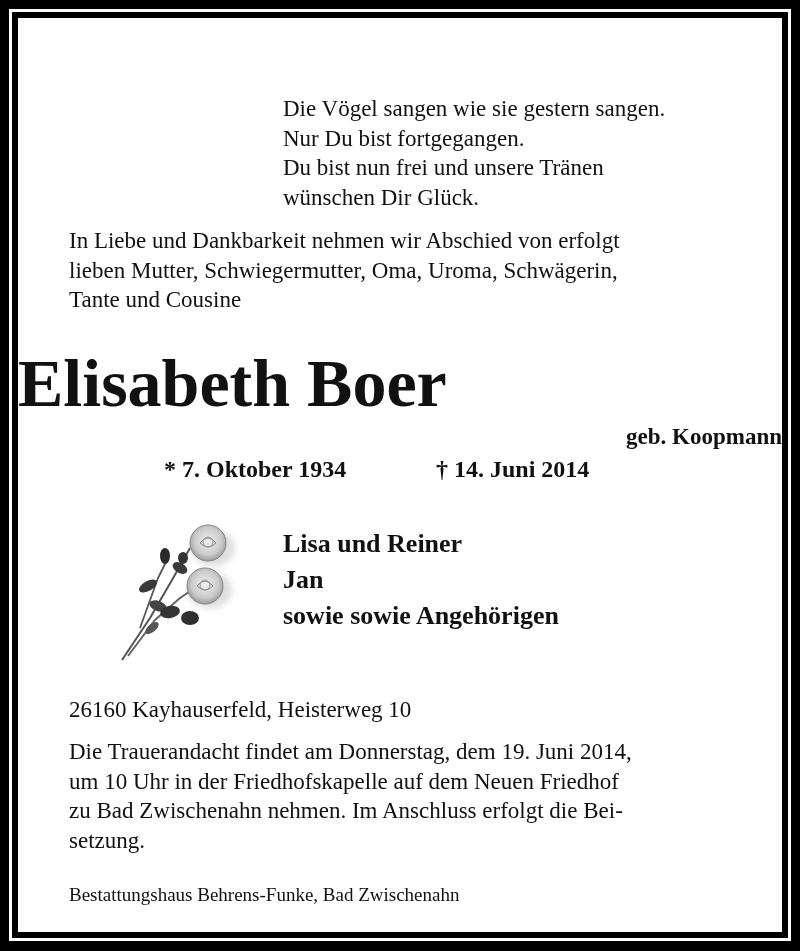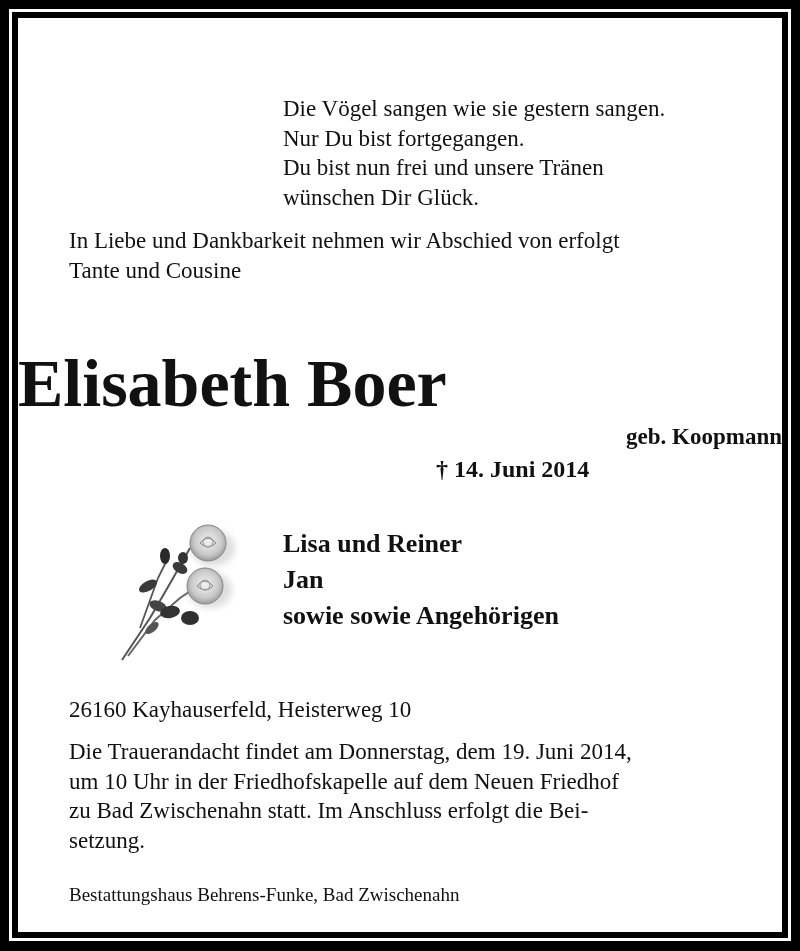--- a/index.html
+++ b/index.html
@@ -32,25 +32,27 @@
 
   <div class="abs poem">
     <span class="line">Die Vögel sangen wie sie gestern sangen.</span>
     <span class="line">Nur Du bist fortgegangen.</span>
     <span class="line">Du bist nun frei und unsere Tränen</span>
     <span class="line">wünschen Dir Glück.</span>
   </div>
 
   <div class="abs intro">
     <span class="line">In Liebe und Dankbarkeit nehmen wir Abschied von erfolgt</span>
+    <span class="line">lieben Mutter, Schwiegermutter, Oma, Uroma, Schwägerin,</span>
     <span class="line">Tante und Cousine</span>
   </div>
 
   <div class="abs name">Elisabeth Boer</div>
   <div class="abs maiden">geb. Koopmann</div>
+  <div class="abs born">* 7. Oktober 1934</div>
   <div class="abs died">† 14. Juni 2014</div>
 
   <div class="abs rose">
     <svg width="130" height="160" viewBox="0 0 130 160" xmlns="http://www.w3.org/2000/svg">
       <defs>
         <radialGradient id="rg" cx="50%" cy="45%" r="55%">
           <stop offset="0%" stop-color="#f2f2f2"></stop>
           <stop offset="70%" stop-color="#c9c9c9"></stop>
           <stop offset="100%" stop-color="#9a9a9a"></stop>
         </radialGradient>
@@ -89,18 +91,18 @@
     <span class="line">Lisa und Reiner</span>
     <span class="line">Jan</span>
     <span class="line">sowie sowie Angehörigen</span>
   </div>
 
   <div class="abs address">26160 Kayhauserfeld, Heisterweg 10</div>
 
   <div class="abs service">
     <span class="line">Die Trauerandacht findet am Donnerstag, dem 19. Juni 2014,</span>
     <span class="line">um 10 Uhr in der Friedhofskapelle auf dem Neuen Friedhof</span>
-    <span class="line">zu Bad Zwischenahn statt. Im Anschluss erfolgt die Bei-</span>
+    <span class="line">zu Bad Zwischenahn nehmen. Im Anschluss erfolgt die Bei-</span>
     <span class="line">setzung.</span>
   </div>
 
   <div class="abs undertaker">Bestattungshaus Behrens-Funke, Bad Zwischenahn</div>
 </div>
 
 </body></html>

